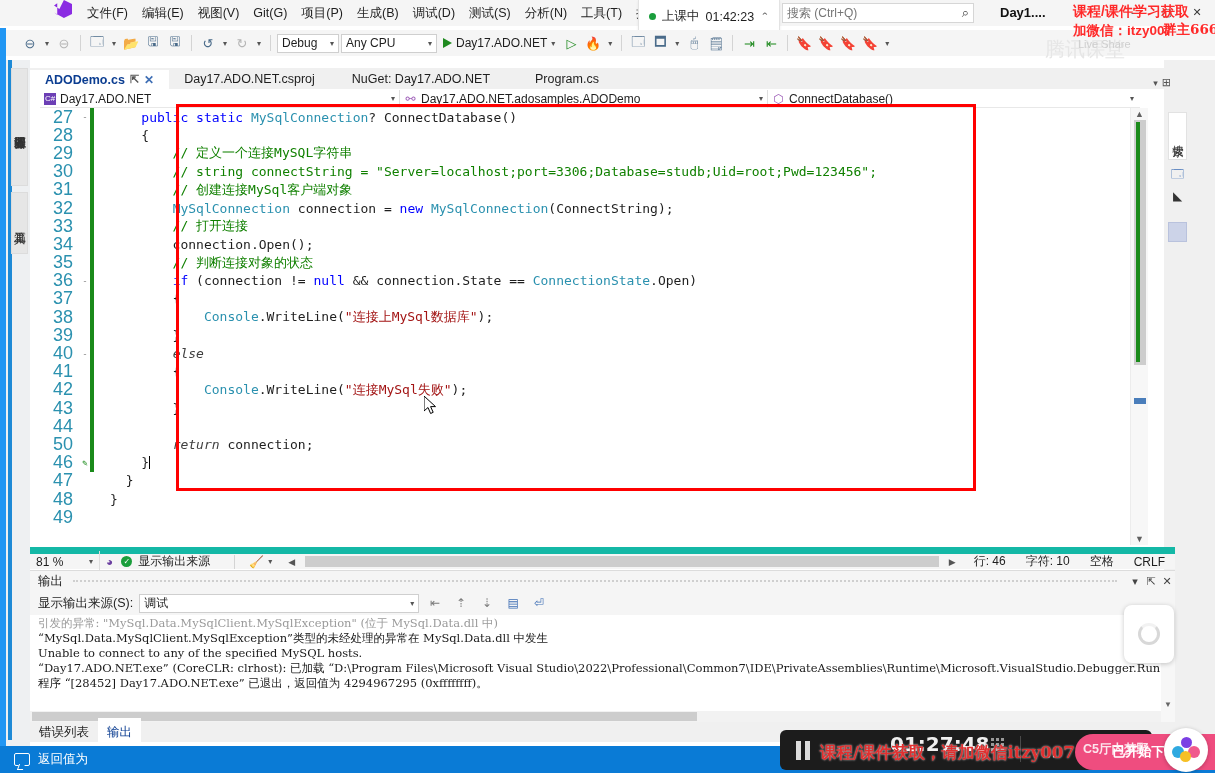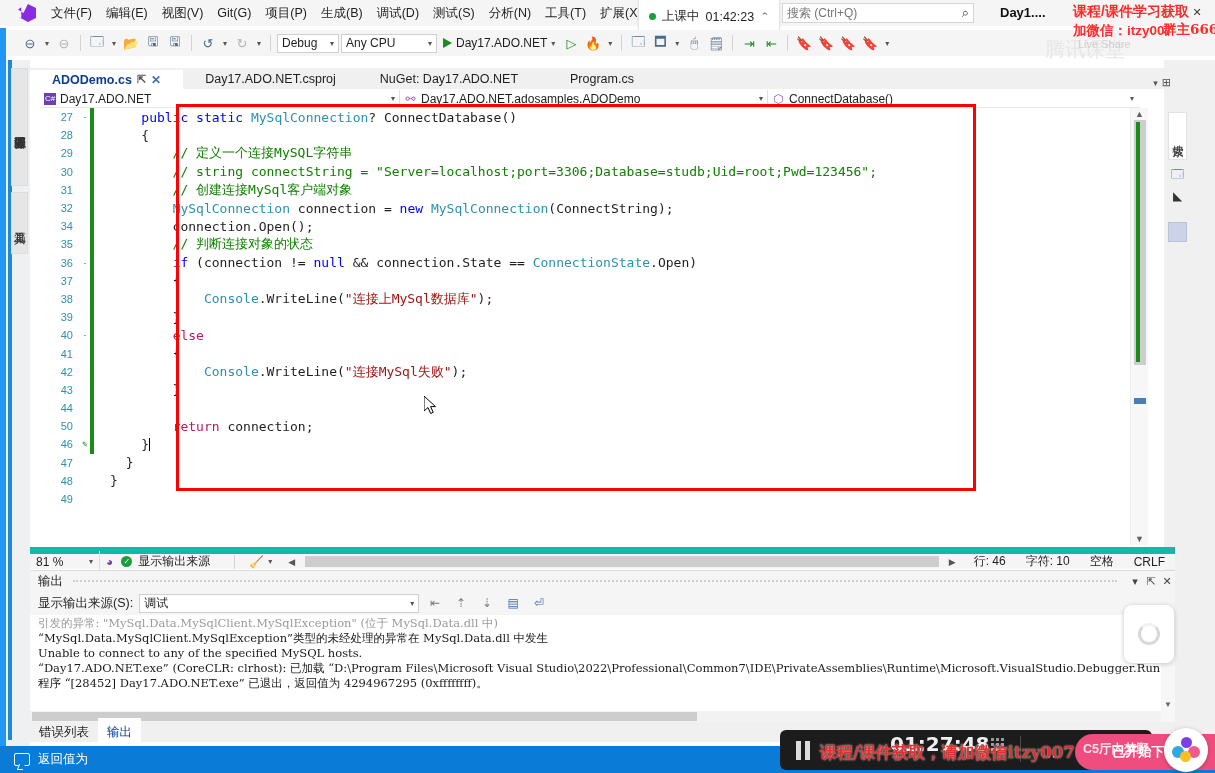--- a/index.html
+++ b/index.html
@@ -11,21 +11,21 @@
     background:#ffffff;
     overflow:hidden;
     position:relative;
     color:#1e1e1e;
   }
   #app { position:relative; width:1215px; height:773px; overflow:hidden; }
 
   
   .titlebar {
     position:absolute; left:0; top:0; width:1215px; height:26px;
-    background:#f5f5f5; display:flex; align-items:center;
+    background:#f5f5f5; display:flex; padding-left:36px;
   }
   .vs-logo {
     width:18px; height:18px; margin-left:18px; margin-right:8px;
     background:#8a2be2; position:relative; flex:0 0 auto;
     clip-path: polygon(0% 30%, 18% 18%, 18% 82%, 0% 70%, 55% 100%, 100% 78%, 100% 22%, 55% 0%, 30% 50%);
   }
   .menu { display:flex; align-items:center; height:26px; }
   .menu-item {
     padding:3px 7px; font-size:12.5px; color:#1e1e1e; white-space:nowrap;
     cursor:default;
@@ -78,21 +78,21 @@
   .combo .cc { font-size:8px; color:#555; }
   .run-btn { display:flex; align-items:center; gap:4px; padding:0 4px; font-size:12px; }
   .tri-green { width:0;height:0;border-left:9px solid #1f8a1f;border-top:5.5px solid transparent;border-bottom:5.5px solid transparent; }
 
   
   .tabstrip {
     position:absolute; left:30px; top:68px; width:1145px; height:21px;
     background:#f0f0f0; display:flex; align-items:flex-end;
   }
   .dtab {
-    height:21px; display:flex; align-items:center; gap:5px; padding:0 22px;
+    height:21px; display:flex; align-items:center; gap:5px; padding:0 15px;
     font-size:12.5px; color:#1e1e1e; background:#f0f0f0; white-space:nowrap;
   }
   .dtab.active { background:#ffffff; border-top:2px solid #f0f0f0; font-weight:bold; color:#0b3d91; }
   .dtab .pin { font-size:11px; color:#555; }
   .dtab .x { font-size:12px; color:#3f6fb5; }
   .tabstrip-right { margin-left:auto; display:flex; align-items:center; gap:4px; padding-right:4px;}
 
   
   .navbar {
     position:absolute; left:40px; top:90px; width:1100px; height:18px;
@@ -111,29 +111,29 @@
               display:flex; align-items:center; justify-content:center; }
 
   
   .editor {
     position:absolute; left:40px; top:108px; width:1100px; height:437px;
     background:#ffffff; overflow:hidden;
   }
   .code-row { display:flex; height:18.2px; align-items:center; font-family:"DejaVu Sans Mono", monospace; }
   .gutter-num {
     width:40px; text-align:right; padding-right:7px;
-    color:#2b91af; font-size:11px; font-family:"Liberation Sans", sans-serif;
+    color:#2b91af; font-size:18px; font-family:"Liberation Sans", sans-serif;
   }
   .glyph { width:10px; text-align:center; color:#888; font-size:9px; }
   .chgbar { width:4px; height:18.2px; background:transparent; margin-right:2px;}
   .chgbar.green { background:#1a8a1a; }
   .codetext { font-size:13px; white-space:pre; padding-left:14px; letter-spacing:0px; }
 
   .k   { color:#0000ff; }      
-  .kv  { color:#be185d; }      
+  .kv  { color:#404040;font-style:italic; }      
   .t   { color:#2b91af; }      
   .s   { color:#a31515; }      
   .c   { color:#108000; }      
   .p   { color:#1e1e1e; }
 
   .red-box {
     position:absolute; left:176px; top:104px; width:800px; height:387px;
     border:3px solid #ff0000; pointer-events:none;
   }
 
@@ -465,20 +465,26 @@
           <div class="chgbar green"></div>
           <div class="codetext"><span class="c">        // 创建连接MySql客户端对象</span></div>
         </div>
         <div class="code-row">
           <div class="gutter-num">32</div>
           <div class="glyph"></div>
           <div class="chgbar green"></div>
           <div class="codetext"><span class="p">        </span><span class="t">MySqlConnection</span><span class="p"> connection = </span><span class="k">new</span><span class="p"> </span><span class="t">MySqlConnection</span><span class="p">(ConnectString);</span></div>
         </div>
         <div class="code-row">
+          <div class="gutter-num">33</div>
+          <div class="glyph"></div>
+          <div class="chgbar green"></div>
+          <div class="codetext"><span class="c">        // 打开连接</span></div>
+        </div>
+        <div class="code-row">
           <div class="gutter-num">34</div>
           <div class="glyph"></div>
           <div class="chgbar green"></div>
           <div class="codetext"><span class="p">        connection.Open();</span></div>
         </div>
         <div class="code-row">
           <div class="gutter-num">35</div>
           <div class="glyph"></div>
           <div class="chgbar green"></div>
           <div class="codetext"><span class="c">        // 判断连接对象的状态</span></div>

